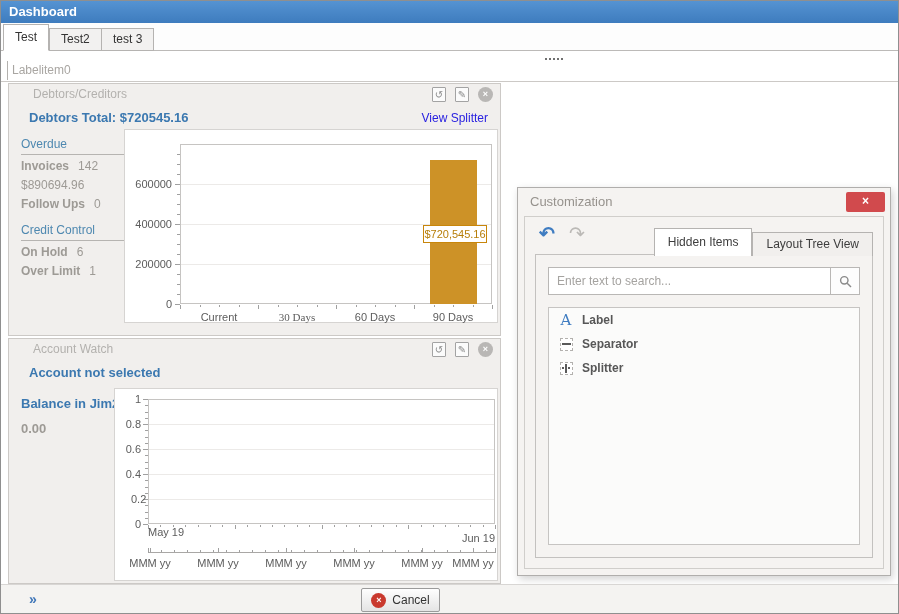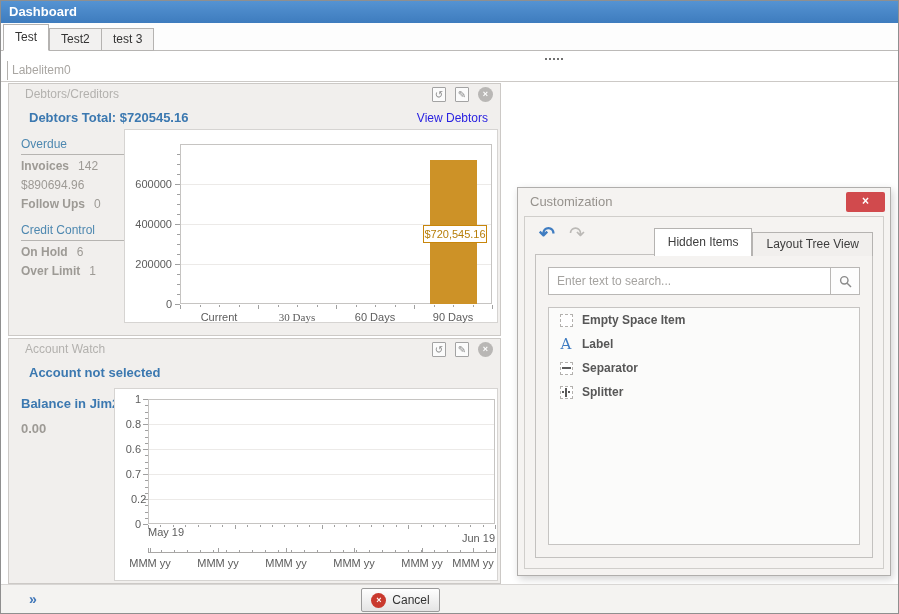--- a/index.html
+++ b/index.html
@@ -21,21 +21,21 @@
   .grip { position:absolute; left:544px; top:57px; width:2px; height:2px; background:#6f6f6f;
     box-shadow:4px 0 #6f6f6f, 8px 0 #6f6f6f, 12px 0 #6f6f6f, 16px 0 #6f6f6f; }
   .label-item { position:absolute; left:6px; top:60px; height:19px; color:#a9a6a2;
     border-left:1px solid #b3b1ae; padding-left:4px; line-height:18px; }
   .content-divider { position:absolute; left:0; top:80px; right:0; height:0; border-top:1px solid #ccc9c6; }
 
   
   .panel { position:absolute; left:7px; width:493px; background:#f1efed; border:1px solid #ccc9c6; }
   #debtors-panel { top:82px; height:253px; }
   #account-panel { top:337px; height:246px; }
-  .panel-header { height:21px; line-height:21px; padding-left:16px; color:#b3b1ae; font-size:12px; }
+  .panel-header { height:21px; line-height:21px; padding-left:24px; color:#b3b1ae; font-size:12px; }
   .panel-icons { position:absolute; top:3px; right:7px; display:flex; gap:9px; }
   .icon-doc { width:14px; height:15px; border:1px solid #a3a3a3; background:#fbfbfb; border-radius:1px;
     color:#8b8b8b; font-size:10px; line-height:13px; text-align:center; cursor:pointer; }
   .icon-close-circle { width:15px; height:15px; border-radius:50%; background:#b9b7b5; color:#fff;
     font-weight:bold; font-size:9px; line-height:15px; text-align:center; cursor:pointer; }
   .panel-title { position:absolute; left:20px; top:26px; color:#3b78b0; font-weight:bold; font-size:13px; }
   .panel-link { position:absolute; right:12px; top:27px; color:#2a22e0; font-size:12px; cursor:pointer; }
 
   
   .sidebar { position:absolute; left:12px; top:52px; width:104px; }
@@ -123,21 +123,21 @@
   <div class="content-divider"></div>
 
   <div class="panel" id="debtors-panel">
     <div class="panel-header">Debtors/Creditors</div>
     <div class="panel-icons">
       <span class="icon-doc">↺</span>
       <span class="icon-doc">✎</span>
       <span class="icon-close-circle">×</span>
     </div>
     <div class="panel-title">Debtors Total: $720545.16</div>
-    <div class="panel-link">View Debtors</div>
+    <div class="panel-link">View Splitter</div>
 
     <div class="sidebar">
       <div class="sb-group">
         <div class="sb-head">Overdue</div>
         <div class="sb-row">
             <span class="bold">Invoices</span>
             <span>142</span>
           </div>
         <div class="sb-row">
             <span>$890694.96</span>
@@ -223,21 +223,21 @@
     <div class="acct-balance-value">0.00</div>
     <div class="chart-box" id="account-chart">
         <div class="plot" style="left: 33px; top: 10px; width: 347px; height: 125px;"></div>
         <div class="tickmark" style="left: 28px; width: 5px; height: 1px; top: 135px;"></div>
         <div class="tick-label" style="left: 0px; width: 26px; top: 129px; text-align: right;">0</div>
         <div class="gridline" style="left: 34px; width: 345px; top: 110px;"></div>
         <div class="tickmark" style="left: 28px; width: 5px; height: 1px; top: 110px;"></div>
         <div class="tick-label" style="left: 16px; width: 26px; top: 104px; text-align: left;">0.2</div>
         <div class="gridline" style="left: 34px; width: 345px; top: 85px;"></div>
         <div class="tickmark" style="left: 28px; width: 5px; height: 1px; top: 85px;"></div>
-        <div class="tick-label" style="left: 0px; width: 26px; top: 79px; text-align: right;">0.7</div>
+        <div class="tick-label" style="left: 0px; width: 26px; top: 79px; text-align: right;">0.4</div>
         <div class="gridline" style="left: 34px; width: 345px; top: 60px;"></div>
         <div class="tickmark" style="left: 28px; width: 5px; height: 1px; top: 60px;"></div>
         <div class="tick-label" style="left: 0px; width: 26px; top: 54px; text-align: right;">0.6</div>
         <div class="gridline" style="left: 34px; width: 345px; top: 35px;"></div>
         <div class="tickmark" style="left: 28px; width: 5px; height: 1px; top: 35px;"></div>
         <div class="tick-label" style="left: 0px; width: 26px; top: 29px; text-align: right;">0.8</div>
         <div class="tickmark" style="left: 28px; width: 5px; height: 1px; top: 10px;"></div>
         <div class="tick-label" style="left: 0px; width: 26px; top: 4px; text-align: right;">1</div>
         <div class="tickmark" style="left: 30px; width: 3px; height: 1px; top: 128.75px;"></div>
         <div class="tickmark" style="left: 30px; width: 3px; height: 1px; top: 122.5px;"></div>
@@ -350,26 +350,20 @@
           <button class="search-btn">
             <svg width="13" height="13" viewBox="0 0 13 13">
               <circle cx="5.3" cy="5.3" r="3.7" fill="none" stroke="#8a8a8a" stroke-width="1.4"></circle>
               <line x1="8.2" y1="8.2" x2="12" y2="12" stroke="#8a8a8a" stroke-width="1.4"></line>
             </svg>
           </button>
         </div>
         <div class="dlg-list">
           <div class="list-item">
             <span class="li-icon">
-                <span class="ic-dash"></span>
-              </span>
-            <span class="li-label">Empty Space Item</span>
-          </div>
-          <div class="list-item">
-            <span class="li-icon">
                 <span class="ic-a">A</span>
               </span>
             <span class="li-label">Label</span>
           </div>
           <div class="list-item">
             <span class="li-icon">
                 <span class="ic-dash">
                   <span class="ic-hbar"></span>
                 </span>
               </span>

